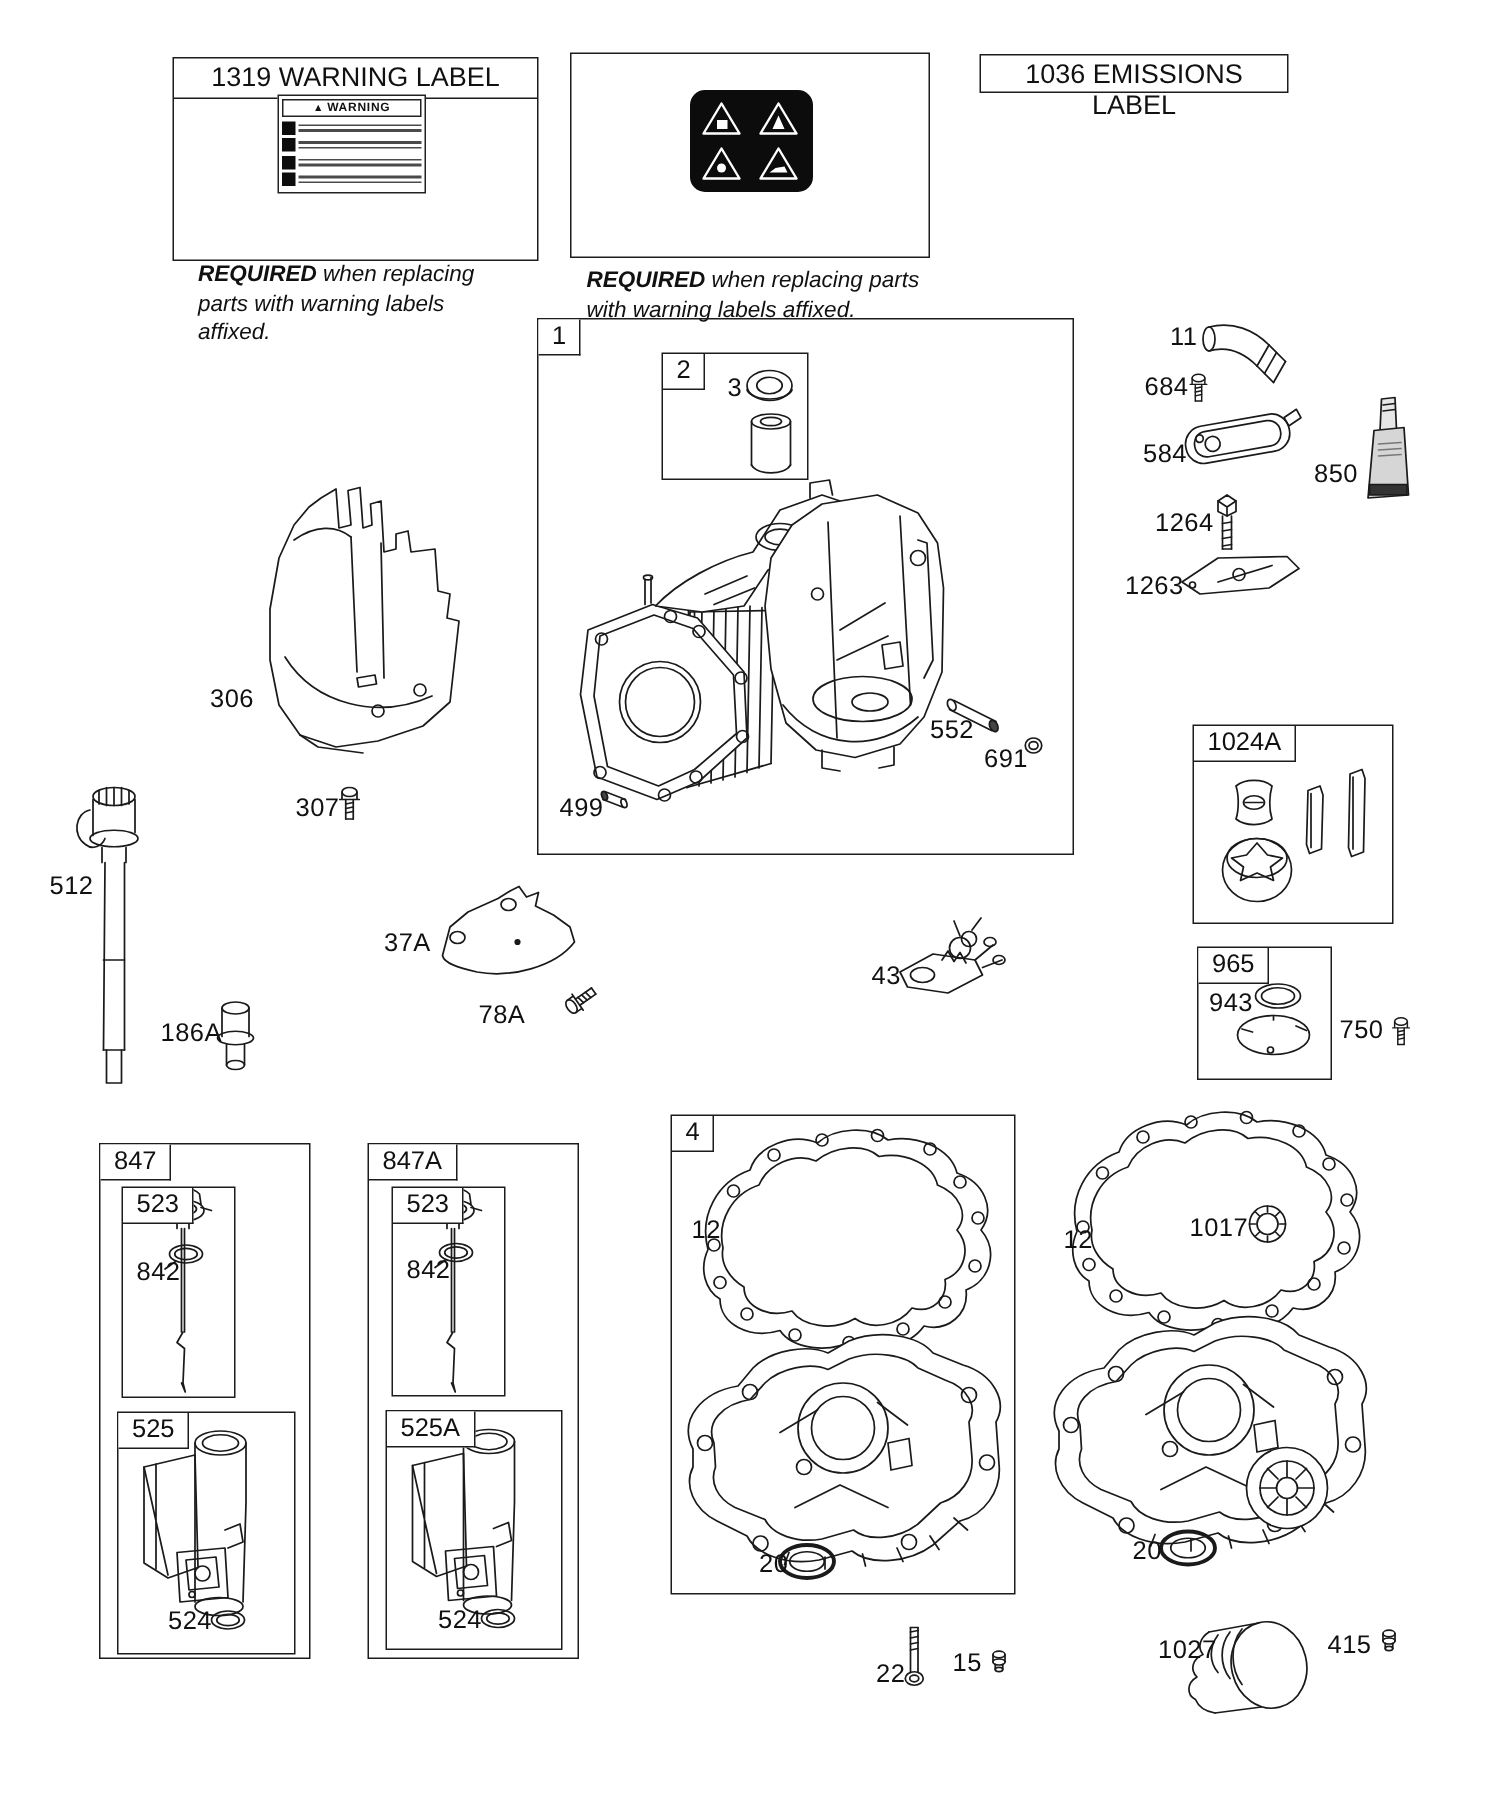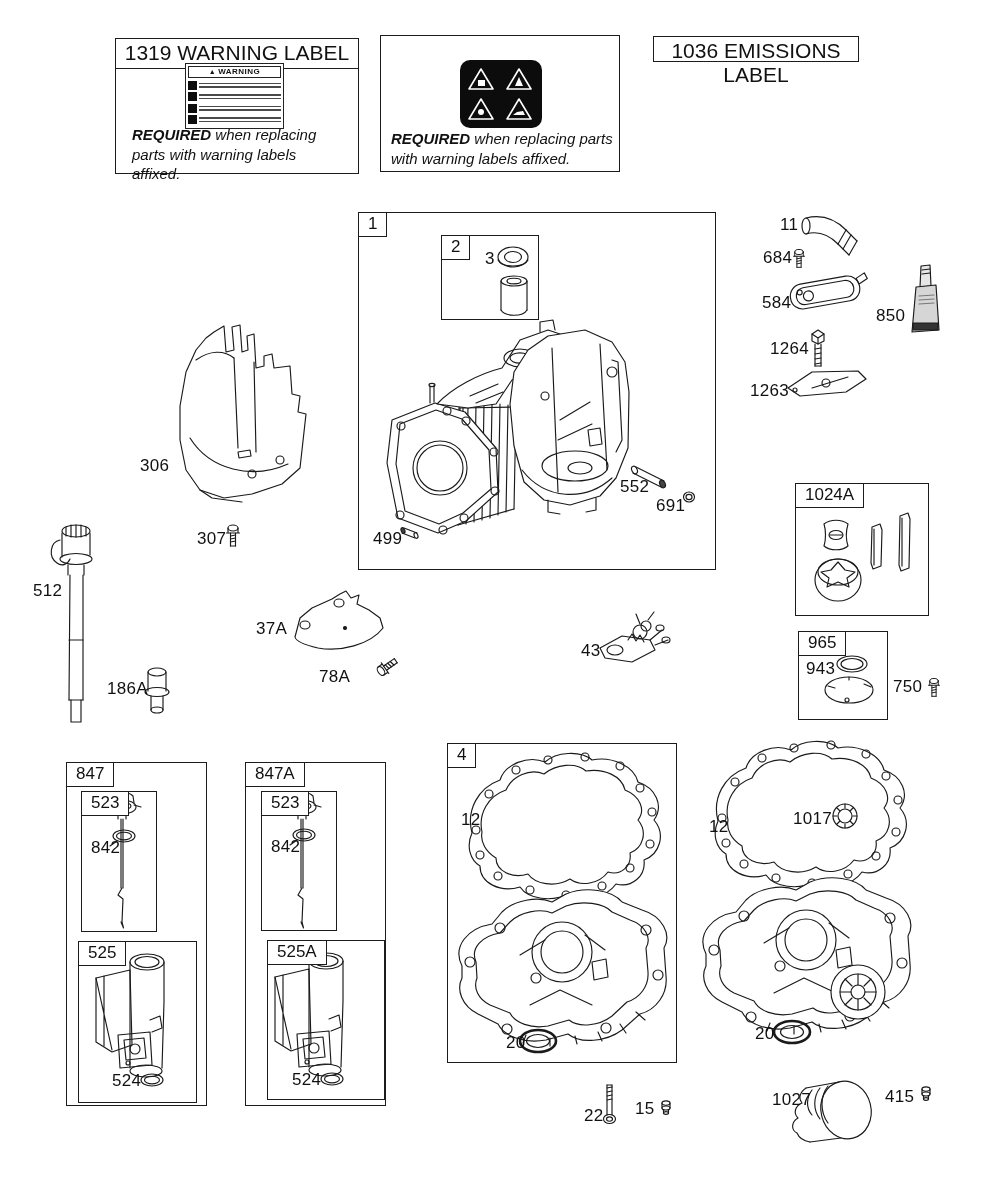--- a/index.html
+++ b/index.html
@@ -4,23 +4,23 @@
 <style>
   html,body{margin:0;padding:0;background:#fff;}
   .canvas{position:relative;width:1005px;height:1200px;background:#fff;overflow:hidden;
           font-family:"Liberation Sans",sans-serif;color:#111;}
   svg.art{position:absolute;left:0;top:0;}
   .box{position:absolute;border:1.6px solid #1c1c1c;background:transparent;}
   .tag{position:absolute;left:0;top:0;background:#fff;border-right:1.6px solid #1c1c1c;
        border-bottom:1.6px solid #1c1c1c;font-size:17px;line-height:1.15;padding:1px 9px 2px;}
   .plabel{position:absolute;font-size:17px;letter-spacing:.3px;white-space:nowrap;}
   .lbox{position:absolute;border:1.7px solid #1c1c1c;background:#fff;}
-  .ltitle{text-align:center;font-size:21px;padding:2px 0 3px;border-bottom:1.7px solid #1c1c1c;}
+  .ltitle{text-align:center;font-size:18px;padding:2px 0 3px;border-bottom:1.7px solid #1c1c1c;}
   .lbox-simple .ltitle{border-bottom:none;}
-  .req{position:absolute;font-style:italic;font-size:15px;line-height:1.3;}
+  .req{position:absolute;font-style:italic;font-size:15px;line-height:1.3;margin-top:48px;}
   .req b{font-weight:bold;}
   .stick{position:absolute;border:1.2px solid #222;background:#fff;padding:2px;}
   .wlhead{border:1px solid #222;font-size:8px;font-weight:bold;text-align:center;
           letter-spacing:.5px;line-height:10px;height:10px;overflow:hidden;}
   .wlhead .tri{font-size:7px;margin-right:2px;}
   .wlrow{display:flex;gap:2px;margin-top:2.5px;align-items:flex-start;}
   .wlico{width:9px;height:9px;background:#0d0d0d;flex:none;}
   .wltxt{flex:1;}
   .wltxt i{display:block;height:1.5px;background:#4a4a4a;margin-top:2px;}
 </style>
@@ -450,21 +450,21 @@
   </div>
   <div class="box" style="left:78px;top:941px;width:117px;height:160px">
     <div class="tag">525</div>
   </div>
   <div class="box" style="left:245px;top:762px;width:139px;height:342px">
     <div class="tag">847A</div>
   </div>
   <div class="box" style="left:261px;top:791px;width:74px;height:138px">
     <div class="tag">523</div>
   </div>
-  <div class="box" style="left:267px;top:940px;width:116px;height:158px">
+  <div class="box" style="left:257px;top:940px;width:116px;height:158px">
     <div class="tag">525A</div>
   </div>
   <div class="box" style="left:447px;top:743px;width:228px;height:318px">
     <div class="tag">4</div>
   </div>
 
   <span class="plabel" style="left:485px;top:249px">3</span>
   <span class="plabel" style="left:620px;top:477px">552</span>
   <span class="plabel" style="left:656px;top:496px">691</span>
   <span class="plabel" style="left:373px;top:529px">499</span>

